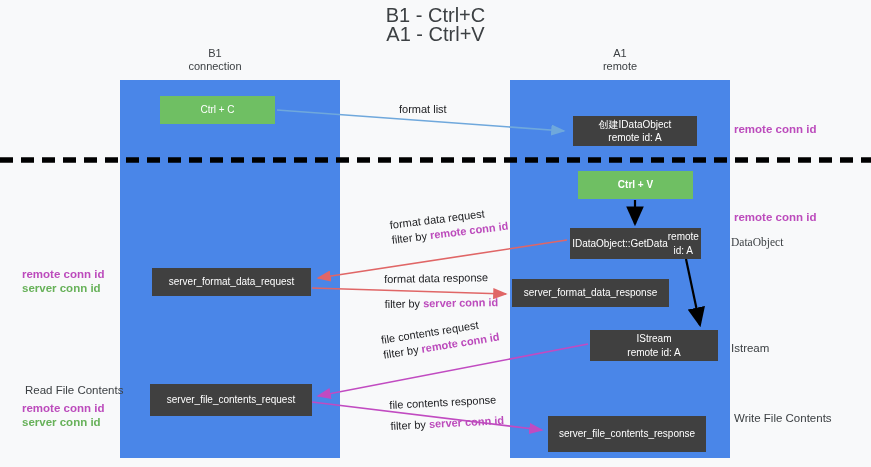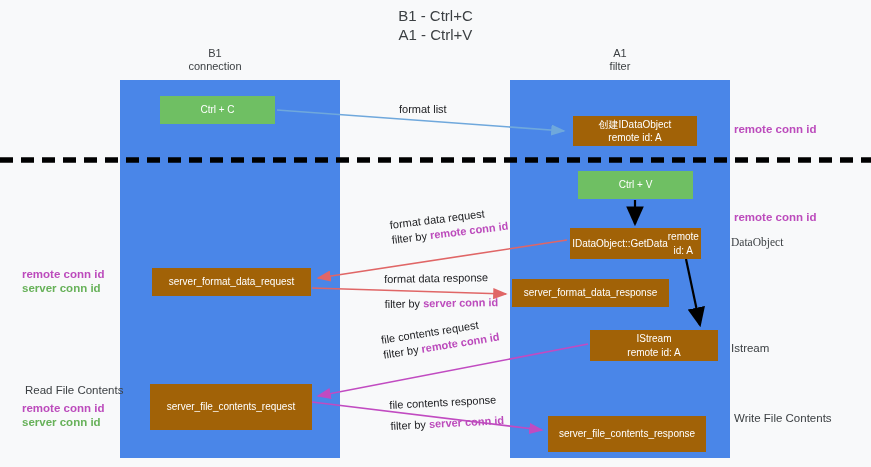--- a/index.html
+++ b/index.html
@@ -7,24 +7,24 @@
     width:871px;height:467px;
     background:#f8f9fa;
     font-family:"Liberation Sans", sans-serif;
     position:relative;
     overflow:hidden;
     color:#202124;
   }
   #stage{position:absolute;inset:0;width:871px;height:467px;}
   .col{position:absolute;background:#4a86e8;}
   .colhead{position:absolute;text-align:center;font-size:11px;line-height:12.5px;color:#3c4043;}
-  .title{position:absolute;left:0;right:0;top:6px;text-align:center;font-size:15px;line-height:19px;color:#3c4043;}
+  .title{position:absolute;left:0;right:0;top:6px;text-align:center;font-size:20px;line-height:19px;color:#3c4043;}
   .box{position:absolute;display:flex;align-items:center;justify-content:center;
        text-align:center;color:#fff;font-size:10px;line-height:13.5px;box-sizing:border-box;padding:2px 4px;}
-  .orange{background:#a16207;}
+  .orange{background:#404040;}
   .green{background:#6fbf63;}
   .sidelab{position:absolute;font-size:11.5px;line-height:13.5px;color:#3c4043;white-space:nowrap;}
   .purple{color:#bc4bbc;font-weight:bold;}
   .greentxt{color:#67b159;font-weight:bold;}
   .flow{position:absolute;font-size:11px;line-height:15px;color:#202124;white-space:nowrap;}
   svg.arrows{position:absolute;left:0;top:0;width:871px;height:467px;overflow:visible;}
   .stack{position:absolute;font-size:11.5px;line-height:13.5px;white-space:nowrap;}
 </style>
 </head>
 <body>
@@ -35,21 +35,21 @@
     <div>B1 - Ctrl+C</div>
     <div>A1 - Ctrl+V</div>
   </div>
 
   <div class="colhead" style="left:155px;top:47px;width:120px;">
     <div>B1</div>
     <div>connection</div>
   </div>
   <div class="colhead" style="left:560px;top:47px;width:120px;">
     <div>A1</div>
-    <div>filter</div>
+    <div>remote</div>
   </div>
 
   <div class="col" style="left:120px;top:80px;width:220px;height:378px;"></div>
   <div class="col" style="left:510px;top:80px;width:220px;height:378px;"></div>
 
   <svg class="arrows" viewBox="0 0 871 467">
     <defs>
       <marker id="ah-blue" markerWidth="9" markerHeight="7" refX="8" refY="3.5" orient="auto">
         <polygon points="0 0, 9 3.5, 0 7" fill="#6fa8dc"></polygon>
       </marker>
@@ -83,21 +83,21 @@
 
   <div class="box green" style="left:160px;top:96px;width:115px;height:28px;">
     <span>Ctrl + C</span>
   </div>
 
   <div class="box orange" style="left:573px;top:116px;width:124px;height:30px;flex-direction:column;">
     <span>创建IDataObject</span>
     <span>remote id: A</span>
   </div>
 
-  <div class="box green" style="left:578px;top:171px;width:115px;height:28px;">
+  <div class="box green" style="left:578px;top:171px;width:115px;height:28px;font-weight:bold;">
     <span>Ctrl + V</span>
   </div>
 
   <div class="box orange" style="left:570px;top:228px;width:131px;height:31px;flex-direction:row;">
     <span>IDataObject::GetData</span>
     <span>remote id: A</span>
   </div>
 
   <div class="box orange" style="left:512px;top:279px;width:157px;height:28px;">
     <span>server_format_data_response</span>
@@ -105,21 +105,21 @@
 
   <div class="box orange" style="left:152px;top:268px;width:159px;height:28px;">
     <span>server_format_data_request</span>
   </div>
 
   <div class="box orange" style="left:590px;top:330px;width:128px;height:31px;flex-direction:column;">
     <span>IStream</span>
     <span>remote id: A</span>
   </div>
 
-  <div class="box orange" style="left:150px;top:384px;width:162px;height:46px;">
+  <div class="box orange" style="left:150px;top:384px;width:162px;height:32px;">
     <span>server_file_contents_request</span>
   </div>
 
   <div class="box orange" style="left:548px;top:416px;width:158px;height:36px;">
     <span>server_file_contents_response</span>
   </div>
 
   <div class="flow" style="left:399px;top:102px;">format list</div>
 
   <div class="flow" style="left:389px;top:218px;transform:rotate(-7deg);transform-origin:left top;">

